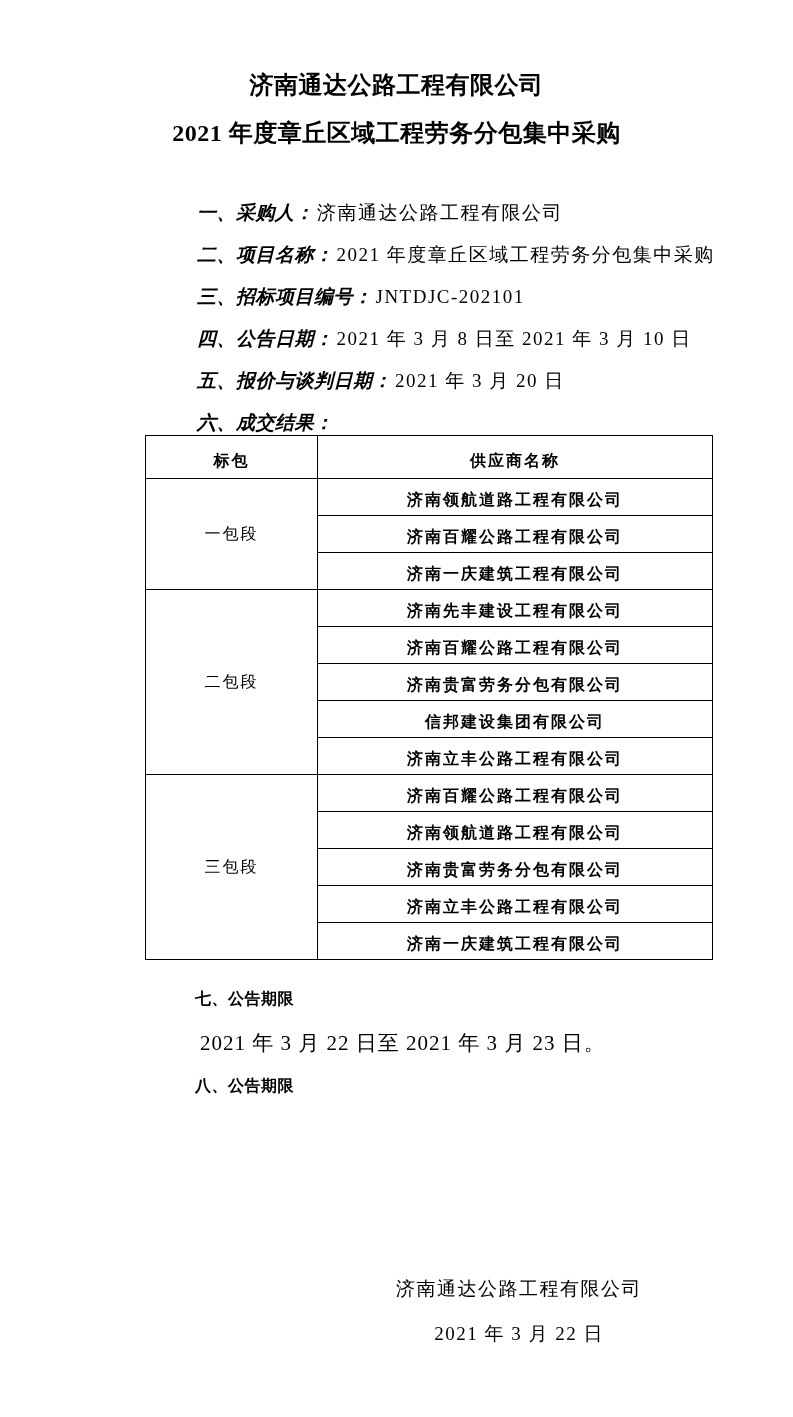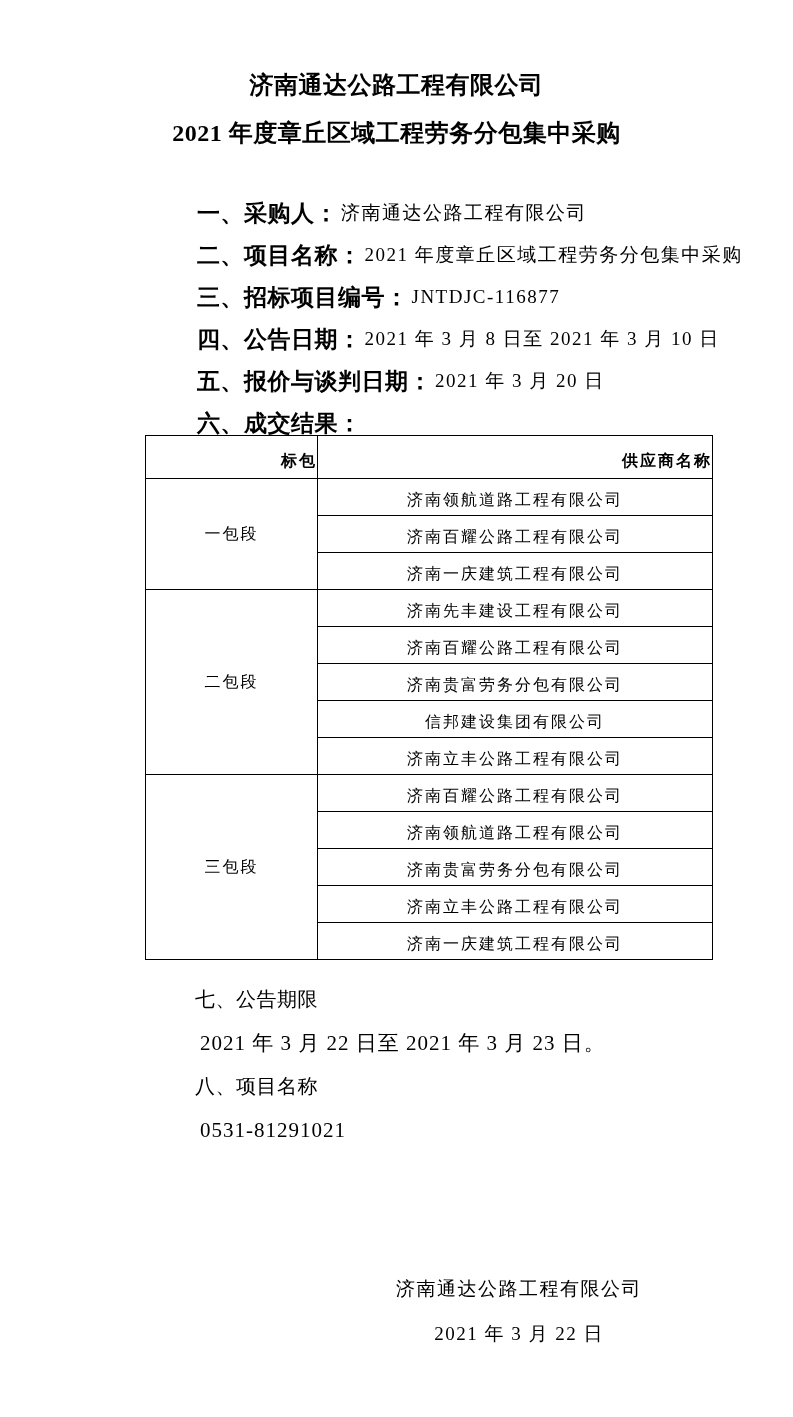--- a/index.html
+++ b/index.html
@@ -40,22 +40,23 @@
     width: 580px;
   }
   .doc-item {
     height: 42px;
     display: flex;
     align-items: center;
     white-space: nowrap;
   }
   .doc-item .label {
     font-weight: bold;
-    font-size: 23px;
+    font-size: 19px;
     letter-spacing: 0.5px;
+    font-style: italic;
   }
   .doc-item .value {
     font-size: 19px;
     letter-spacing: 1.5px;
     margin-left: 3px;
   }
 
   
   .result-table-wrap {
     position: absolute;
@@ -76,49 +77,48 @@
     font-size: 16px;
     letter-spacing: 2px;
     background: #ffffff;
   }
   table.result-table tr.header-row th {
     height: 43px;
     vertical-align: bottom;
     padding-bottom: 6px;
     font-weight: bold;
     letter-spacing: 2px;
-    text-align: right;
   }
   table.result-table td.supplier-cell {
     height: 37px;
     vertical-align: bottom;
     padding-bottom: 4px;
-    font-weight: normal;
+    font-weight: bold;
   }
   table.result-table td.package-cell {
     vertical-align: middle;
     font-weight: normal;
   }
 
   
   .closing-sections {
     position: absolute;
     top: 978px;
     left: 163px;
     width: 560px;
   }
   .closing-sections .line {
     height: 43.5px;
     display: flex;
     align-items: center;
     white-space: nowrap;
   }
   .closing-sections .heading {
-    font-weight: normal;
-    font-size: 20px;
+    font-weight: bold;
+    font-size: 16px;
     letter-spacing: 0.5px;
   }
   .closing-sections .body-line {
     font-size: 21px;
     letter-spacing: 1px;
     padding-left: 5px;
   }
 
   
   .footer-block {
@@ -150,21 +150,21 @@
     <div class="doc-item">
       <span class="label">一、采购人：</span>
       <span class="value">济南通达公路工程有限公司</span>
     </div>
     <div class="doc-item">
       <span class="label">二、项目名称：</span>
       <span class="value">2021 年度章丘区域工程劳务分包集中采购</span>
     </div>
     <div class="doc-item">
       <span class="label">三、招标项目编号：</span>
-      <span class="value">JNTDJC-116877</span>
+      <span class="value">JNTDJC-202101</span>
     </div>
     <div class="doc-item">
       <span class="label">四、公告日期：</span>
       <span class="value">2021 年 3 月 8 日至 2021 年 3 月 10 日</span>
     </div>
     <div class="doc-item">
       <span class="label">五、报价与谈判日期：</span>
       <span class="value">2021 年 3 月 20 日</span>
     </div>
     <div class="doc-item">
@@ -226,22 +226,21 @@
           <tr>
             <td class="supplier-cell">济南一庆建筑工程有限公司</td>
           </tr>
         </tbody>
     </table>
   </div>
 
   <div class="closing-sections">
     <div class="line heading">七、公告期限</div>
     <div class="line body-line">2021 年 3 月 22 日至 2021 年 3 月 23 日。</div>
-    <div class="line heading">八、项目名称</div>
-    <div class="line body-line">0531-81291021</div>
+    <div class="line heading">八、公告期限</div>
   </div>
 
   <div class="footer-block">
     <div class="line">济南通达公路工程有限公司</div>
     <div class="line">2021 年 3 月 22 日</div>
   </div>
 
 </div>
 
 </body></html>

